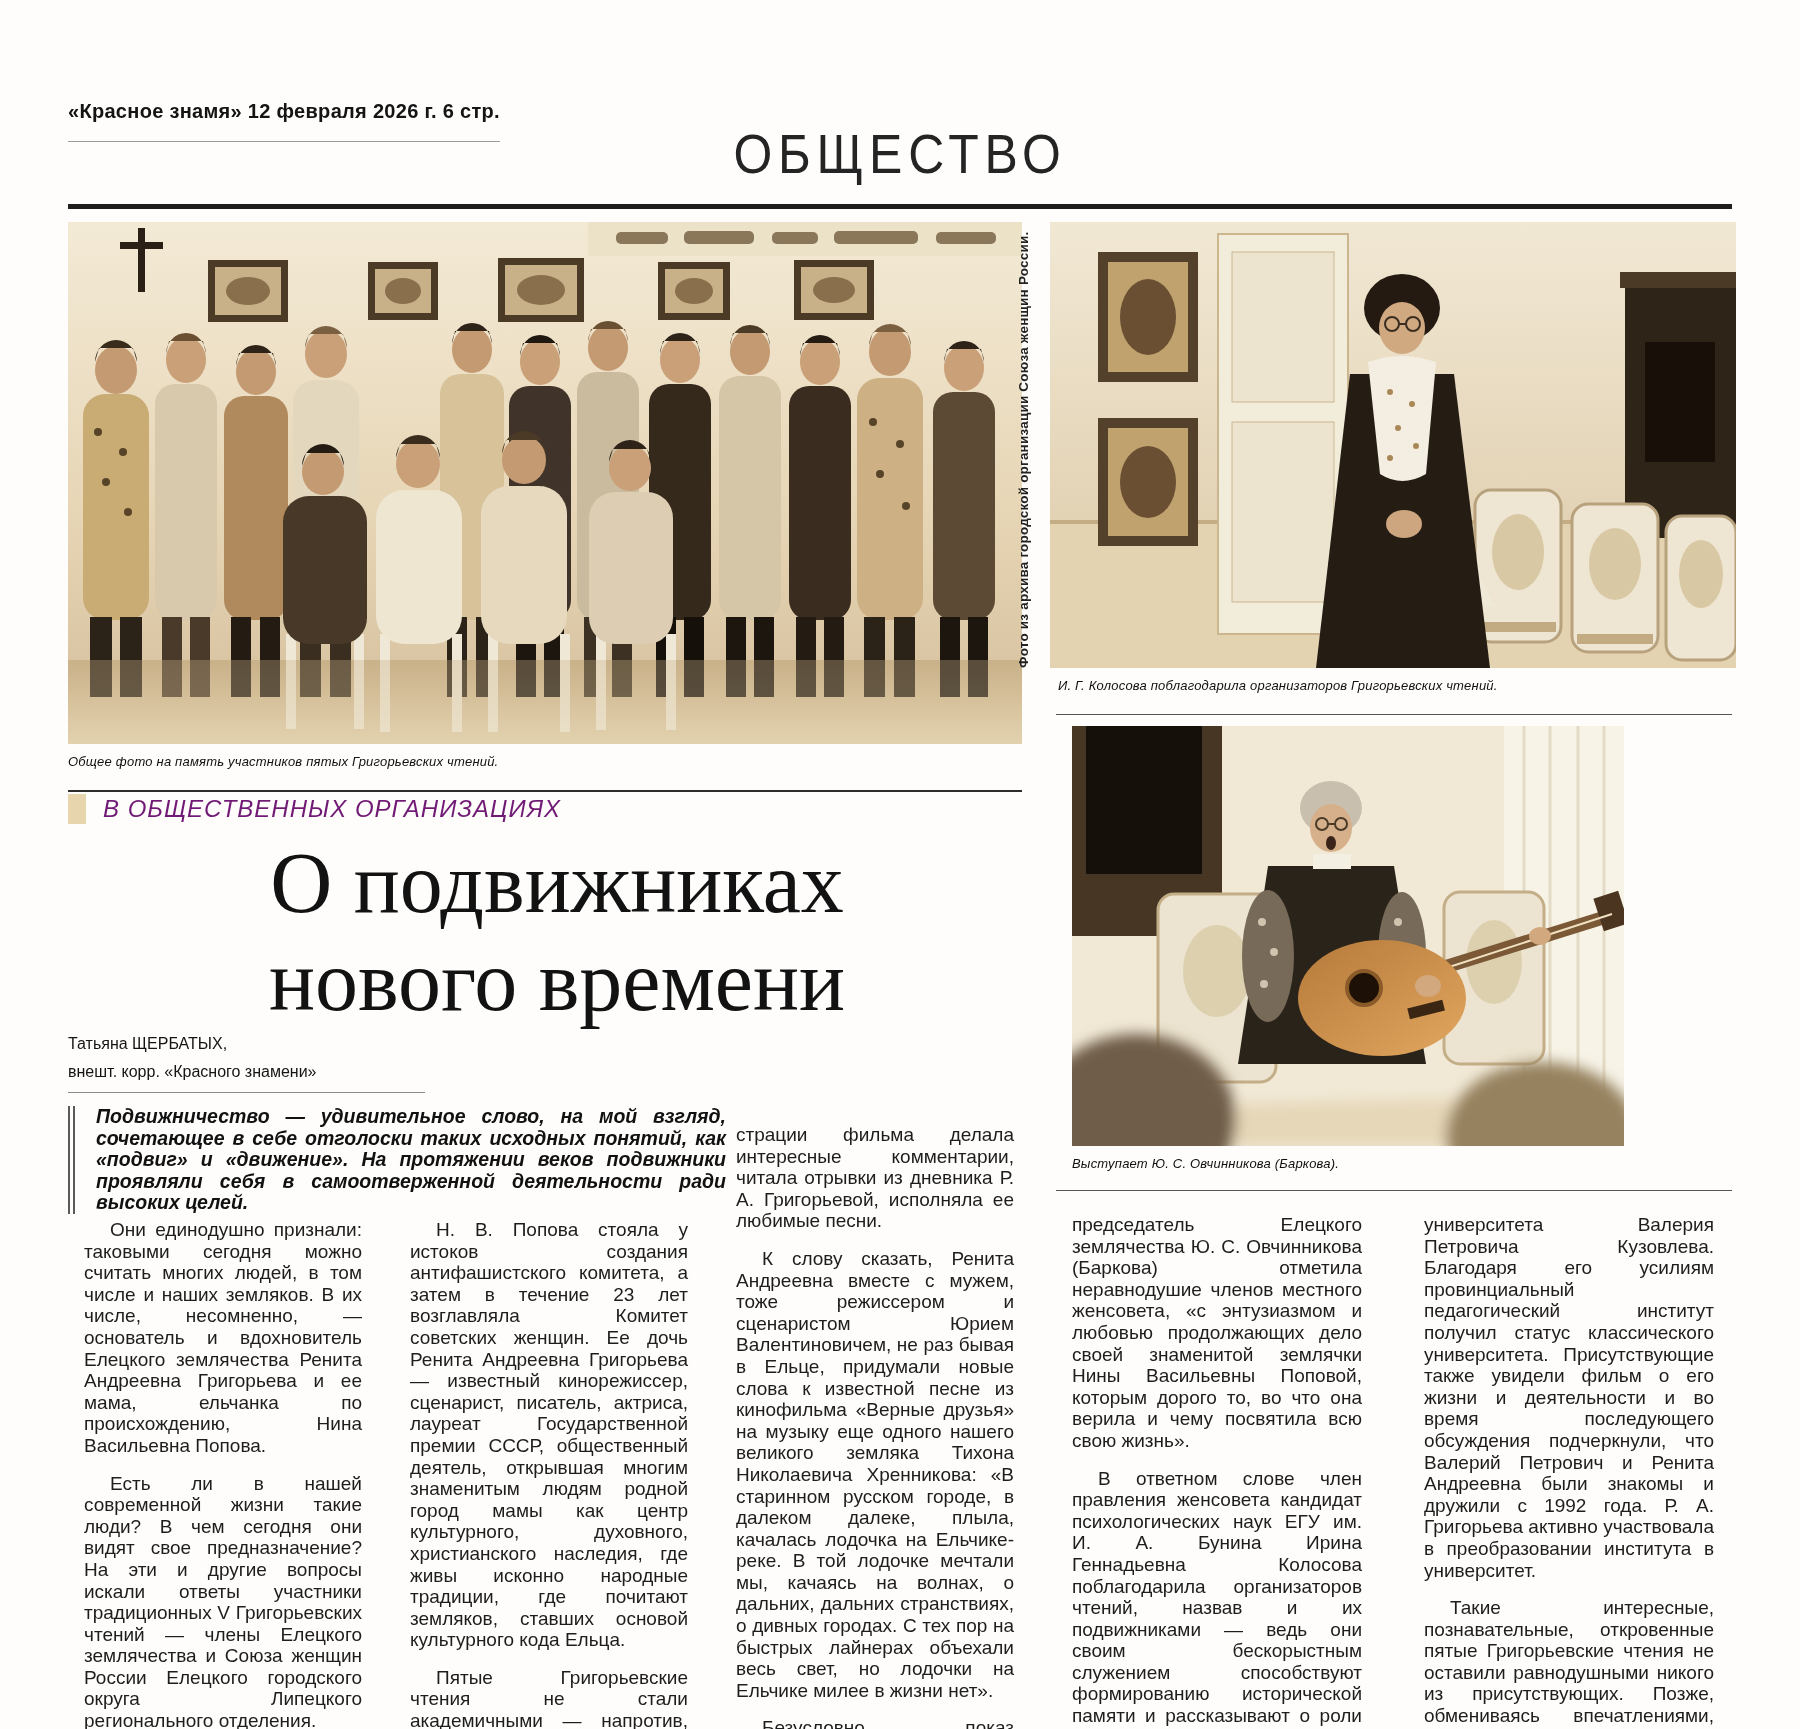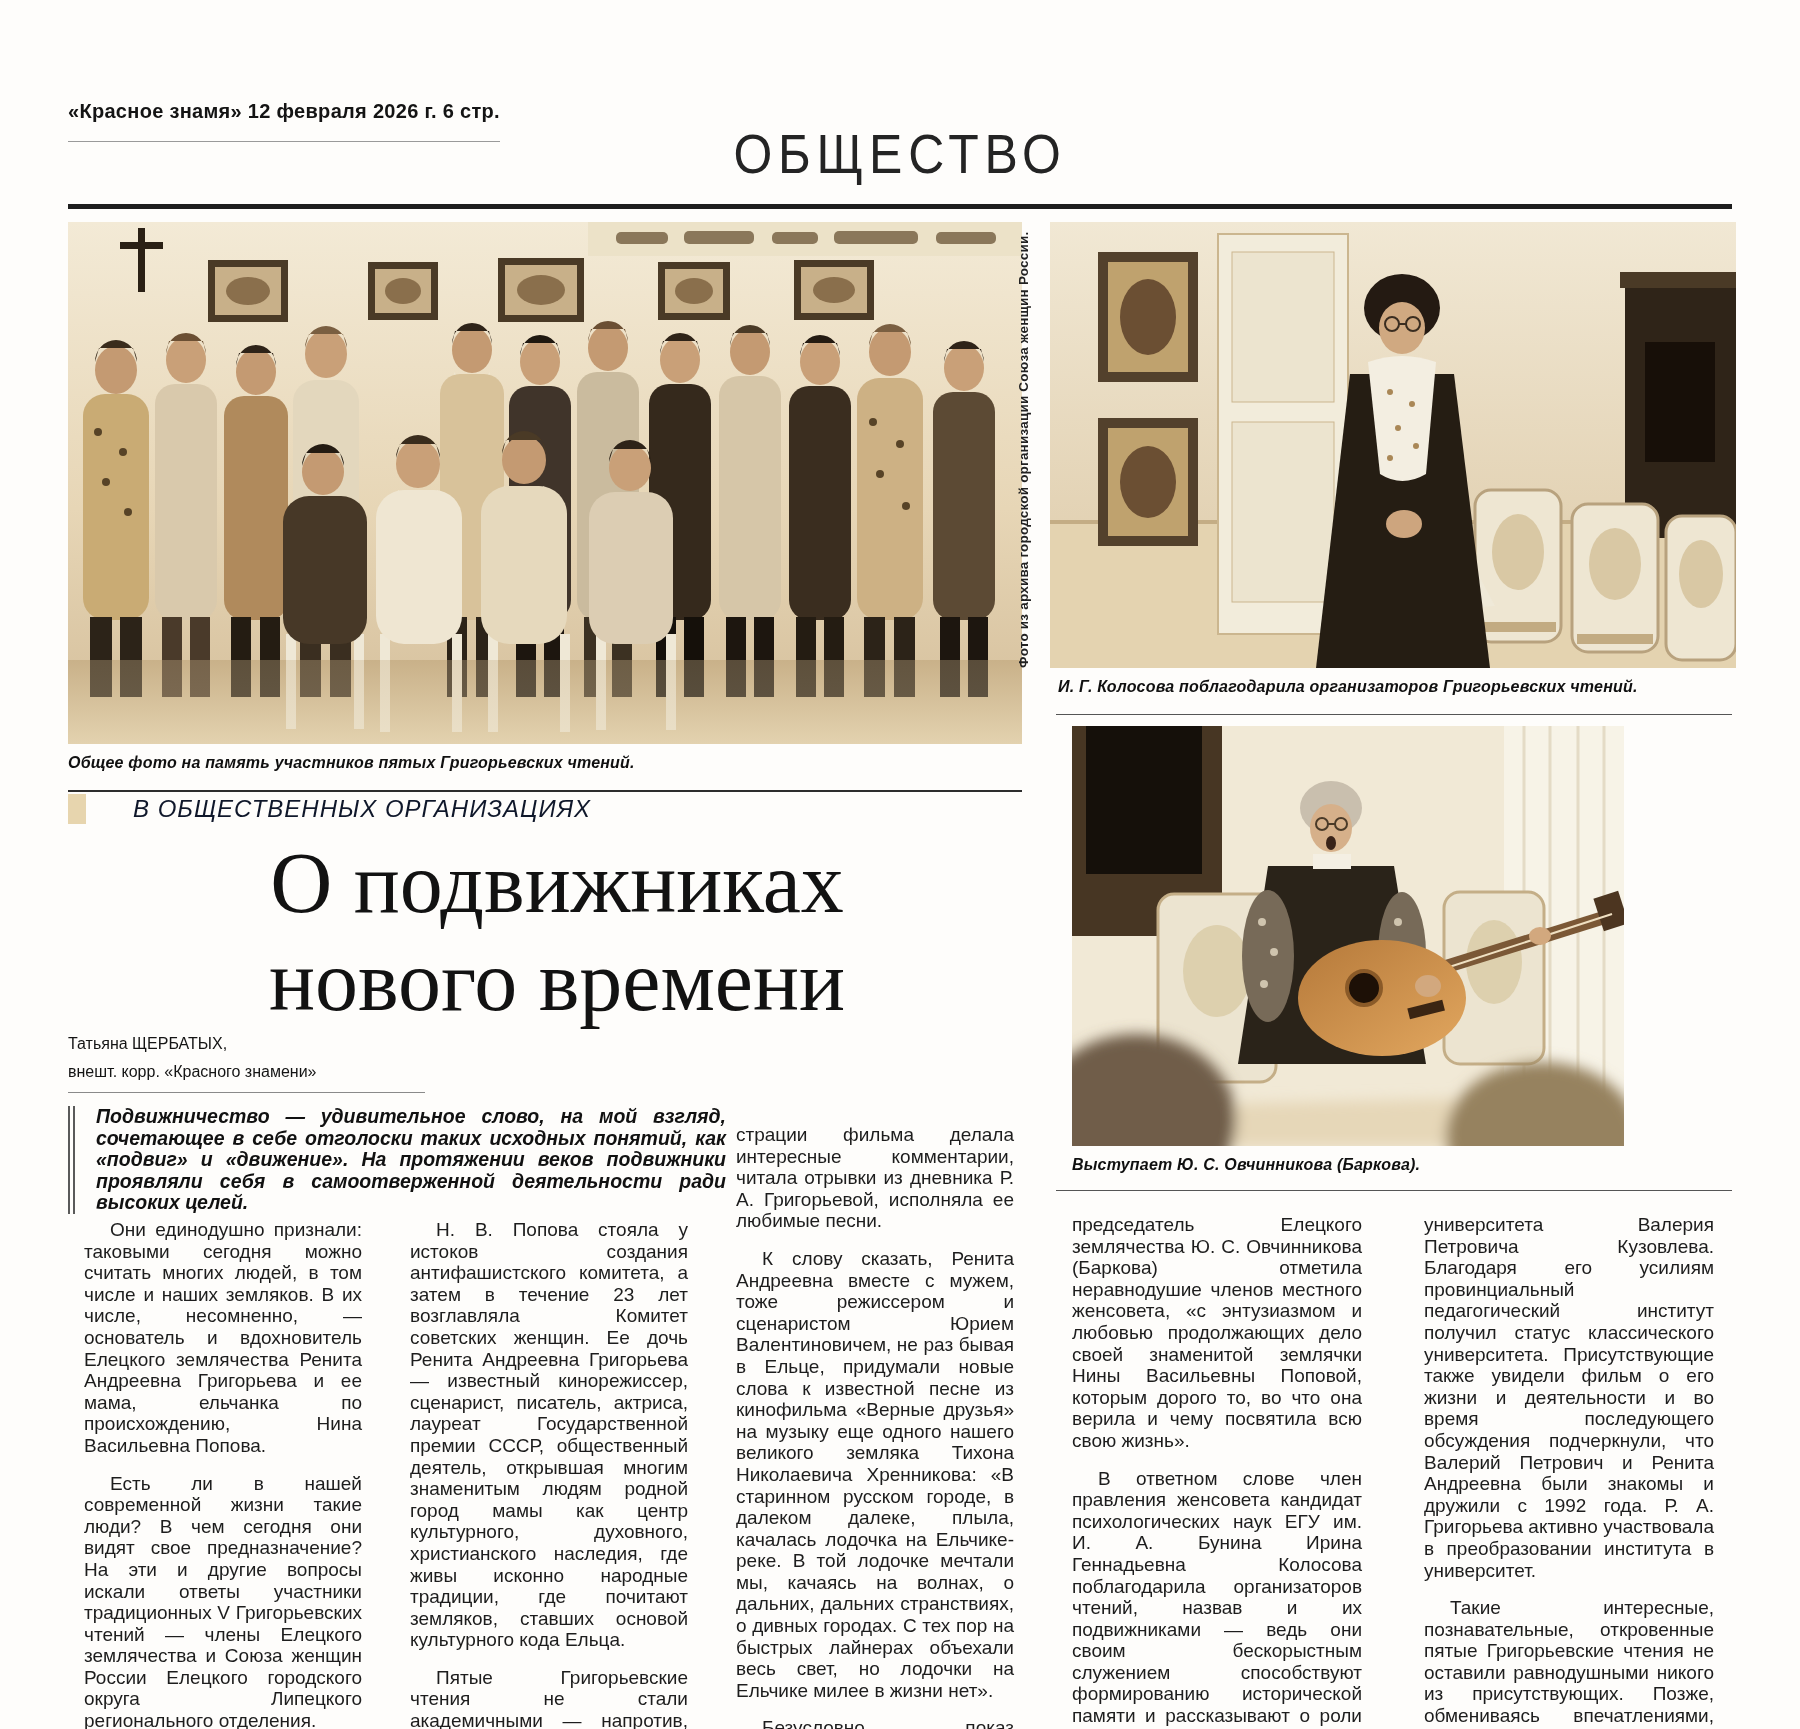--- a/index.html
+++ b/index.html
@@ -22,41 +22,41 @@
   .thick-rule { position:absolute; left:68px; top:204px; width:1664px; height:5px; background:#1e1e1e; }
 
   
   .photo { position:absolute; margin:0; overflow:hidden; background:#e7dabd; }
   .photo svg { display:block; width:100%; height:100%; }
   .group-photo    { left:68px;   top:222px; width:954px; height:522px; }
   .kolosova-photo { left:1050px; top:222px; width:686px; height:446px; }
   .guitar-photo   { left:1072px; top:726px; width:552px; height:420px; }
 
   .caption {
-    position:absolute; font-weight:bold; font-style:italic;
-    font-size:16px; color:#101010; letter-spacing:.2px;
+    position:absolute; font-weight:normal; font-style:italic;
+    font-size:13px; color:#101010; letter-spacing:.2px;
   }
   .group-caption    { left:68px;   top:754px;  width:954px; }
   .kolosova-caption { left:1058px; top:678px;  width:680px; }
   .guitar-caption   { left:1072px; top:1156px; width:620px; }
 
   .photo-credit-vertical {
     position:absolute; left:1016px; top:222px; width:24px; height:446px;
     writing-mode:vertical-rl; transform:rotate(180deg);
     font-size:13.5px; font-weight:bold; color:#222; letter-spacing:.2px;
   }
 
   .left-rule    { position:absolute; left:68px;   top:790px;  width:954px; height:2px; background:#2d2d2d; }
   .right-rule-1 { position:absolute; left:1056px; top:714px;  width:676px; height:1px; background:#555; }
   .right-rule-2 { position:absolute; left:1056px; top:1190px; width:676px; height:1px; background:#555; }
 
   
   .kicker { position:absolute; left:68px; top:794px; display:flex; align-items:center; gap:17px; }
   .kicker-square { width:18px; height:30px; background:#e7d5ae; flex:0 0 auto; }
-  .kicker-label { font-style:italic; font-size:24px; letter-spacing:1px; color:#0f172a; white-space:nowrap;margin-left:30px; }
+  .kicker-label { font-style:italic; font-size:24px; letter-spacing:1px; color:#701a75; white-space:nowrap; }
 
   .title {
     position:absolute; left:68px; top:822px; width:954px; margin:12px;
     font-family:"Liberation Serif", serif; font-weight:normal;
     font-size:86px; line-height:98px; text-align:center; color:#121212;
   }
   .byline {
     position:absolute; left:68px; top:1030px;
     font-size:16px; line-height:28px; color:#141414;
   }

